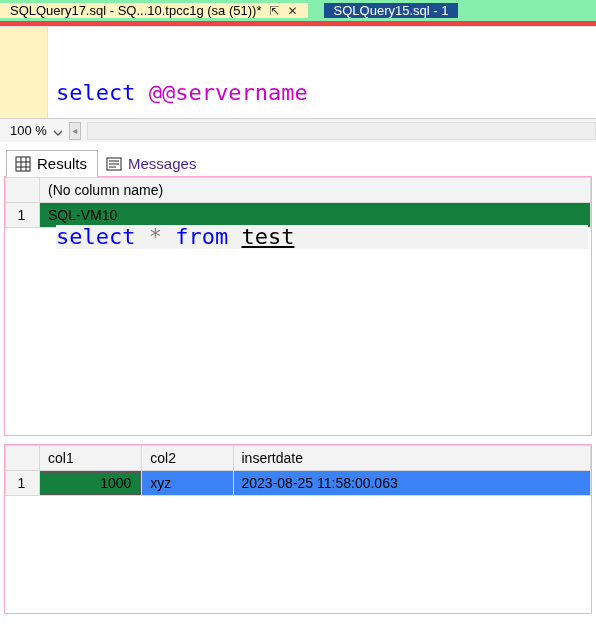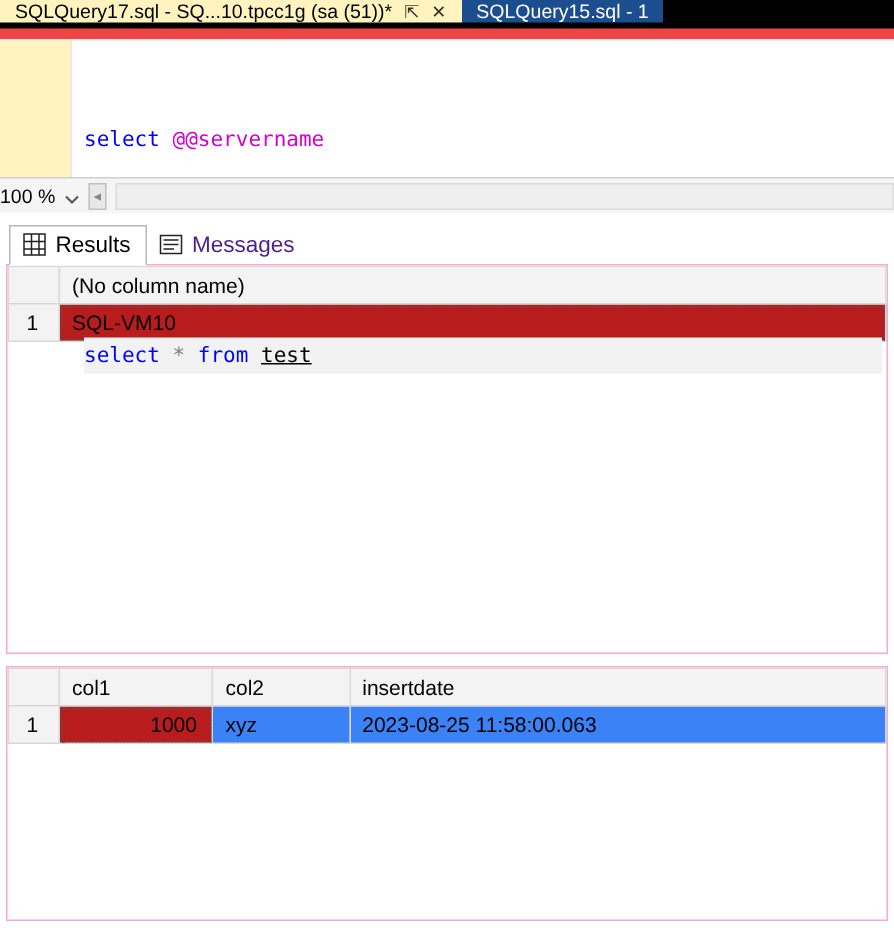--- a/index.html
+++ b/index.html
@@ -11,41 +11,42 @@
     color: #000;
     width: 596px;
     height: 629px;
     overflow: hidden;
     display: flex;
     flex-direction: column;
   }
   
   .tabstrip {
     display: flex;
-    align-items: flex-start;
+    align-items: center;
     height: 26px;
-    background: #000000;
-    border-bottom: 7px solid #ef4444;
+    background: #86efac;
+    border-bottom: 5px solid #ef4444;
     overflow: hidden;
   }
   .tab {
     display: flex;
     align-items: center;
     padding: 0 10px;
     font-size: 13px;
     white-space: nowrap;
     cursor: pointer;
   }
   .tab.active {
     background: #fff4bf;
     color: #000;
   }
   .tab.inactive {
     background: #1c4e8f;
     color: #fff;
+    margin-left: 16px;
   }
   .tab .pin, .tab .close {
     margin-left: 8px;
     font-size: 12px;
     opacity: .8;
   }
   
   .editor-wrap {
     display: flex;
     height: 92px;
@@ -53,21 +54,21 @@
   }
   .gutter {
     width: 48px;
     background: #fff4bf;
     border-right: 1px solid #e5e5e5;
   }
   .editor {
     flex: 1;
     padding: 6px 8px 0 8px;
     font-family: Consolas, monospace;
-    font-size: 14px;
+    font-size: 22px;
     line-height: 24px;
     white-space: pre;
     position: relative;
   }
   .editor .line { display: block; height:24px; }
   .editor .line.active-line {
     background: #f2f2f2;
   }
   .kw-blue { color: #0000ff; }
   .kw-gray { color: #808080; }
@@ -79,21 +80,21 @@
     text-decoration-thickness: 1.2px;
     text-decoration: underline;
   }
   
   .zoombar {
     display: flex;
     align-items: center;
     height: 24px;
     border-top: 1px solid #cfcfcf;
     background: #f5f5f5;
-    padding-left: 0;
+    padding-left: 10px;
     font-size: 13px;
     gap: 6px;
   }
   .zoombar .dd {
     width: 10px; height: 10px;
     display:inline-block;
   }
   .zoombar .scroll-left {
     width: 12px; height:18px; background:#e8e8e8; border:1px solid #c0c0c0;
     display:flex;align-items:center;justify-content:center;font-size:10px;color:#888;
@@ -102,21 +103,21 @@
   
   .result-tabs {
     display:flex;
     align-items:flex-end;
     height: 34px;
     padding-left: 6px;
     gap: 0;
     background:#fff;
   }
   .rtab {
-    display:flex; gap:6px;
+    display:flex; align-items:center; gap:6px;
     padding: 4px 10px 4px 8px;
     font-size: 15px;
     cursor:pointer;
   }
   .rtab.active {
     background:#fff;
     border:1px solid #b8b8b8;
     border-bottom:1px solid #fff;
     position:relative; top:1px;
   }
@@ -153,21 +154,21 @@
     text-align:center;
     width:34px;
   }
   .grid .corner {
     background:#f3f3f3;
     width:34px;
   }
   .grid td.selcell {
     outline:1px dotted #555;
     outline-offset:-2px;
-    background:#b91c1c;
+    background:#15803d;
   }
 </style>
 </head>
 <body>
 
 <div class="tabstrip">
   <div class="tab active">
     <span>SQLQuery17.sql - SQ...10.tpcc1g (sa (51))*</span>
     <span class="pin">⇱</span>
     <span class="close">✕</span>

